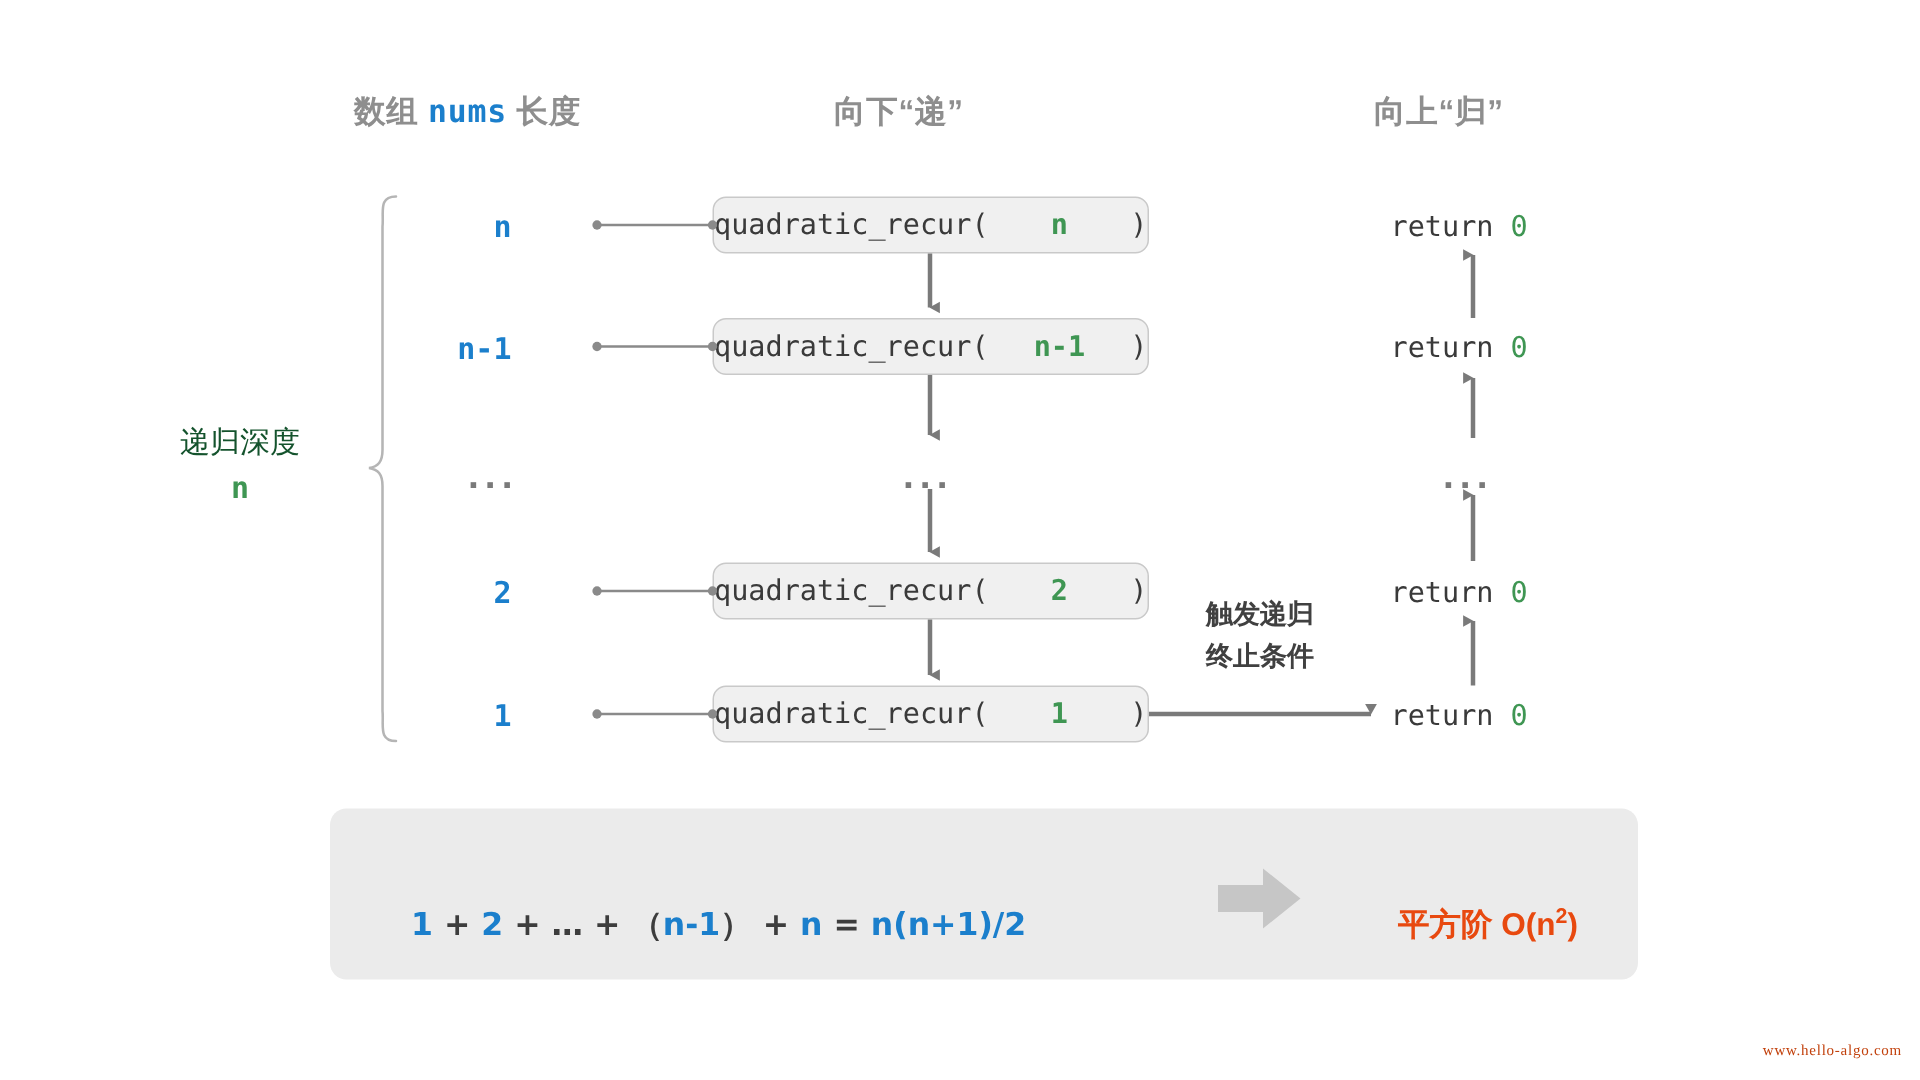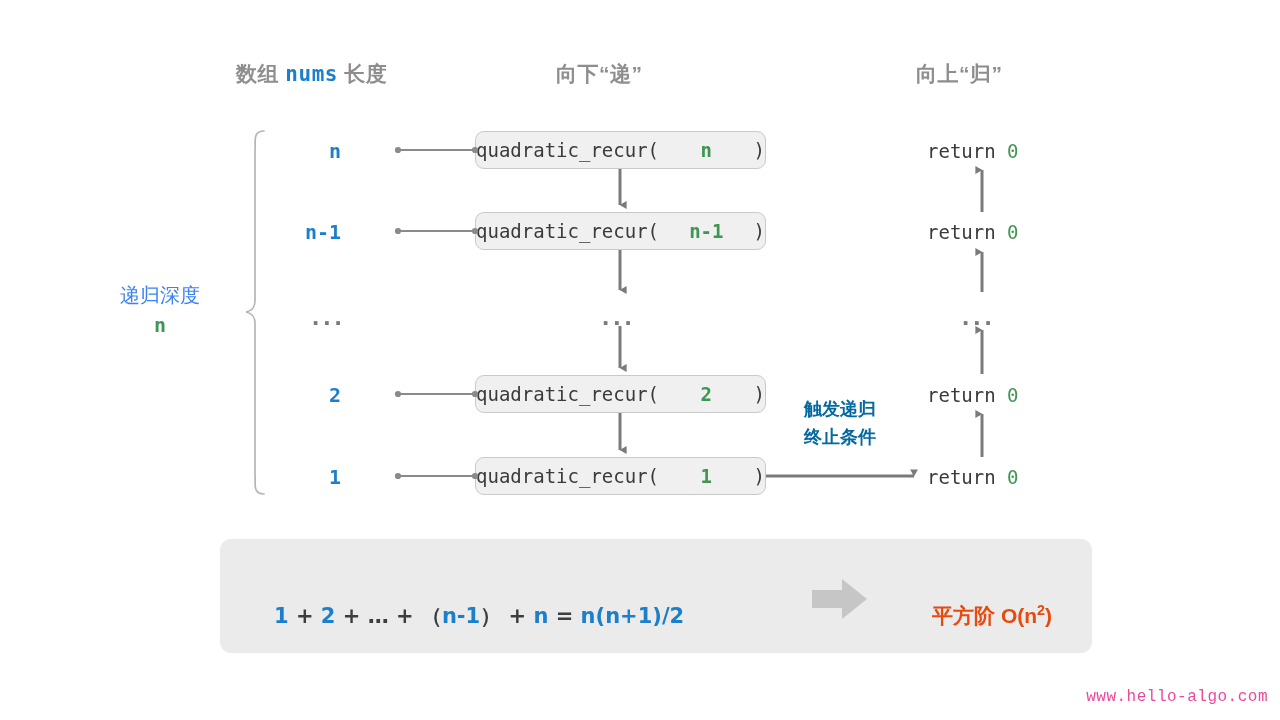--- a/index.html
+++ b/index.html
@@ -40,21 +40,21 @@
 
   
   .depth-label {
     position: absolute;
     text-align: center;
     white-space: nowrap;
     line-height: 1.5;
   }
   .depth-label .dl-title {
     font-size: 20px;
-    color: #3b82f6;
+    color: #14532d;
     display: block;
   }
   .depth-label .dl-n {
     font-size: 20px;
     font-weight: bold;
     color: #3f9653;
     font-family: "DejaVu Sans Mono", "Liberation Mono", monospace;
     display: block;
   }
 
@@ -105,21 +105,21 @@
     color: #3a3a3a;
     white-space: nowrap;
   }
   .ret .zero { color: #3f9653; }
 
   
   .trigger-note {
     position: absolute;
     font-size: 18px;
     font-weight: bold;
-    color: #0369a1;
+    color: #404040;
     line-height: 1.55;
     text-align: center;
     white-space: nowrap;
   }
 
   
   .summary-panel {
     position: absolute;
     left: 204px;
     top: 539px;
@@ -170,23 +170,23 @@
     color: #e8490f;
     white-space: nowrap;
   }
   .sum-right-value sup { font-size: 0.68em; }
 
   
   .watermark {
     position: absolute;
     right: 28px;
     bottom: 14px;
-    font-family: Liberation Mono, monospace;
-    font-size: 16px;
-    color: #ec4899;
+    font-family: Liberation Serif, serif;
+    font-size: 10px;
+    color: #c2410c;
     letter-spacing: 0.5px;
     white-space: nowrap;
   }
 
   svg.overlay {
     position: absolute;
     left: 0; top: 0;
     width: 1280px;
     height: 720px;
     pointer-events: none;

